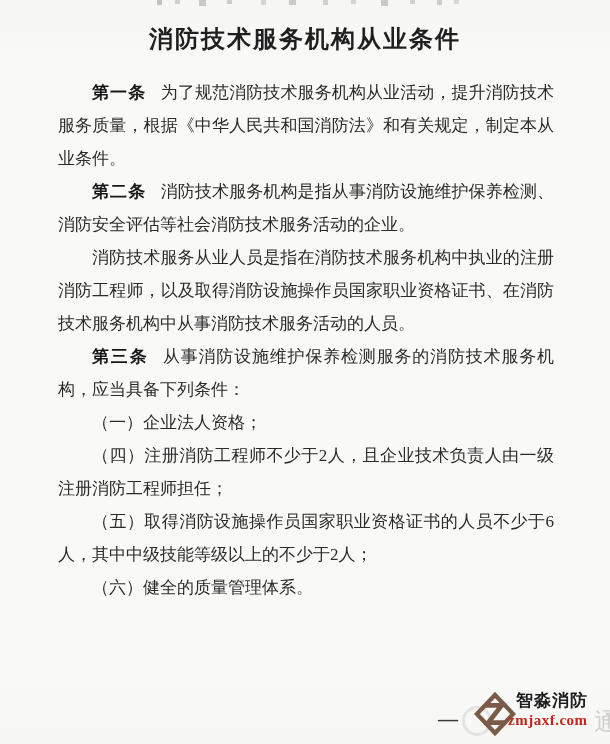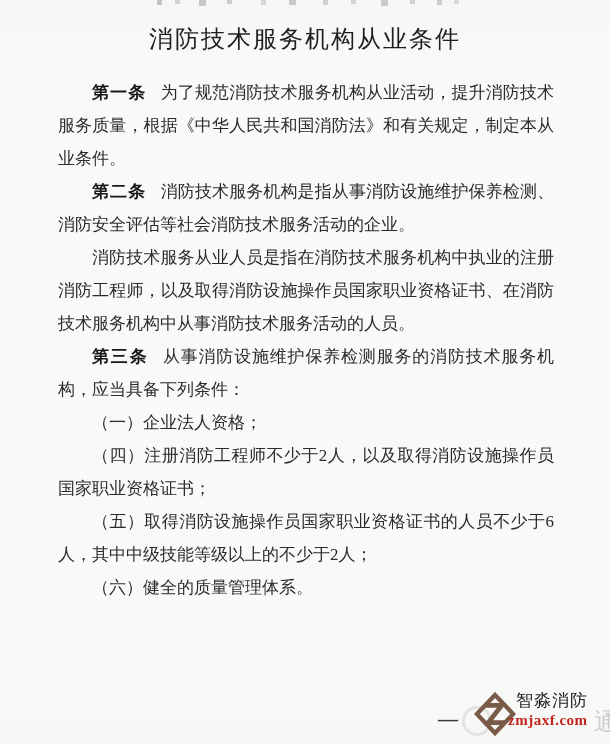--- a/index.html
+++ b/index.html
@@ -39,21 +39,21 @@
       411px 0px 0 1px rgba(60,60,60,0.20),
       438px 1px 0 1px rgba(60,60,60,0.22),
       455px 0px 0 1px rgba(60,60,60,0.16);
   }
   .doc-title {
     margin: 0;
     padding-top: 22px;
     text-align: center;
     font-size: 24px;
     line-height: 34px;
-    font-weight: 400;
+    font-weight: 700;
     letter-spacing: 2px;
     color: #1f1f1f;
   }
   .content {
     margin: 20px auto 0 58px;
     width: 496px;
     font-size: 17px;
     line-height: 33px;
     color: #2b2b2b;
     text-align: justify;
@@ -107,21 +107,21 @@
   }
   .wm-text {
     position: absolute;
     left: 74px;
     top: 0;
     width: 90px;
   }
   .wm-brand {
     display: block;
     font-family: "Liberation Sans", "DejaVu Sans", sans-serif;
-    font-weight: 400;
+    font-weight: 700;
     font-size: 17px;
     line-height: 21px;
     color: #1c1c1c;
     letter-spacing: 1px;
     white-space: nowrap;
   }
   .wm-site {
     position: relative;
     z-index: 2;
     display: block;
@@ -163,21 +163,21 @@
     <p>
       <span>消防技术服务从业人员是指在消防技术服务机构中执业的注册消防工程师，以及取得消防设施操作员国家职业资格证书、在消防技术服务机构中从事消防技术服务活动的人员。</span>
     </p>
     <p>
       <span class="para-label">第三条</span><span>从事消防设施维护保养检测服务的消防技术服务机构，应当具备下列条件：</span>
     </p>
     <p>
       <span>（一）企业法人资格；</span>
     </p>
     <p>
-      <span>（四）注册消防工程师不少于2人，以及取得消防设施操作员国家职业资格证书；</span>
+      <span>（四）注册消防工程师不少于2人，且企业技术负责人由一级注册消防工程师担任；</span>
     </p>
     <p>
       <span>（五）取得消防设施操作员国家职业资格证书的人员不少于6人，其中中级技能等级以上的不少于2人；</span>
     </p>
     <p>
       <span>（六）健全的质量管理体系。</span>
     </p>
   </div>
 
   <div class="watermark">

